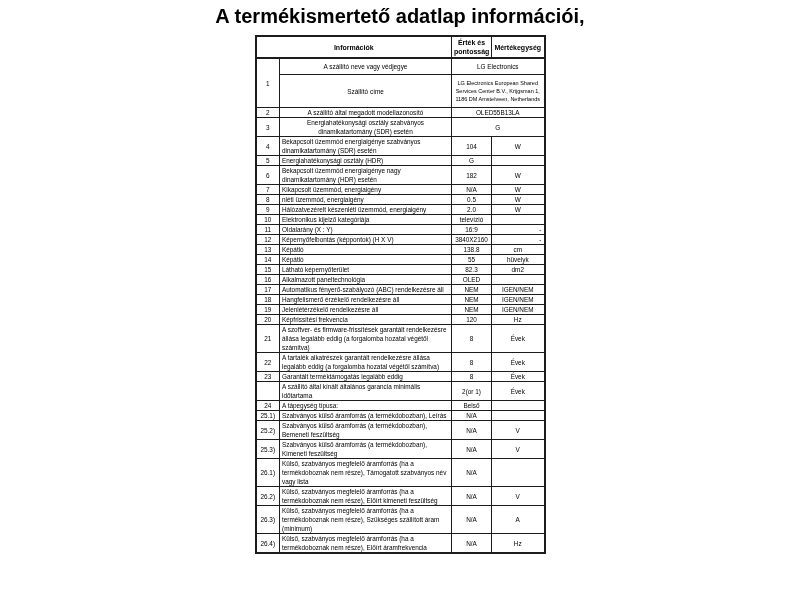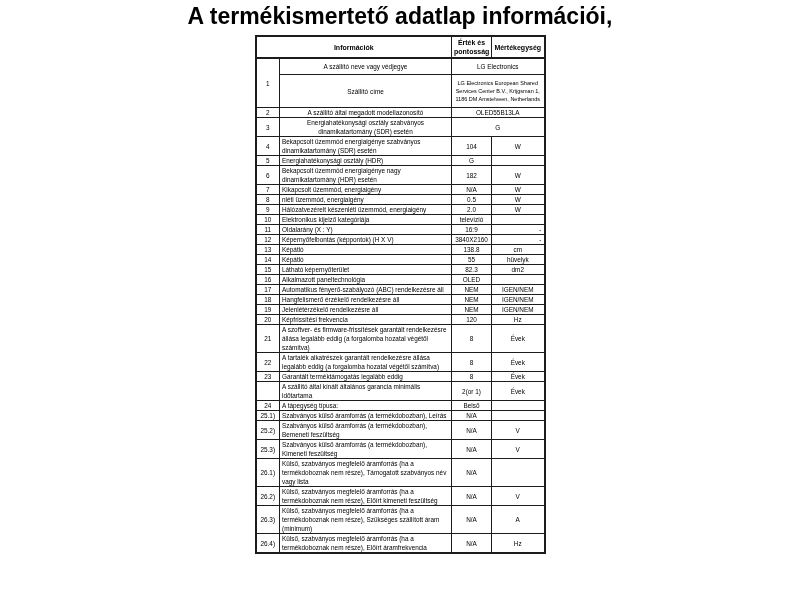--- a/index.html
+++ b/index.html
@@ -8,21 +8,21 @@
     width: 800px; height: 600px;
     background: #ffffff;
     font-family: "Liberation Sans", sans-serif;
     color: #000;
     overflow: hidden;
   }
   .page { width: 800px; height: 600px; position: relative; }
   .doc-title {
     text-align: center;
     font-weight: bold;
-    font-size: 23px;
+    font-size: 20px;
     line-height: 19px;
     margin: 7px 0 9px 0;
     color: #000;
   }
   table.datasheet {
     border-collapse: collapse;
     table-layout: fixed;
     width: 289px;
     margin: 0 auto;
     border: 2px solid #1c1c1c;

